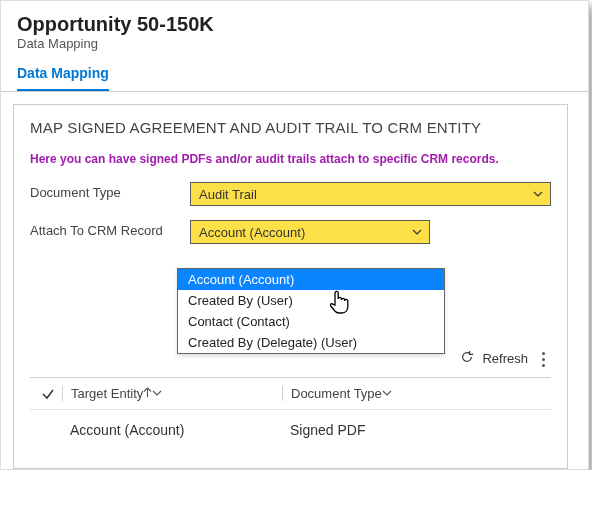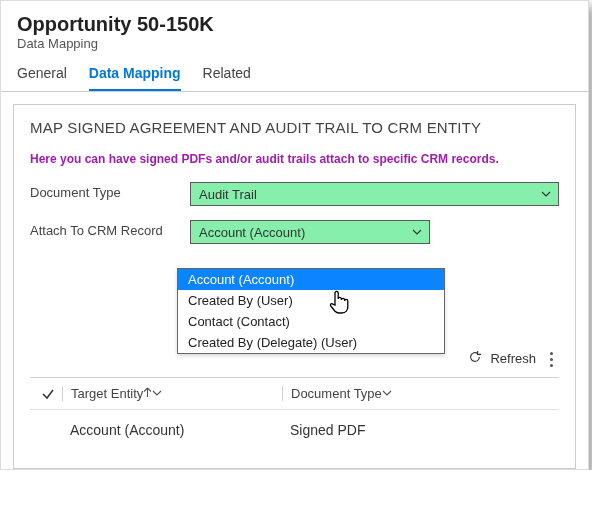--- a/index.html
+++ b/index.html
@@ -4,26 +4,26 @@
 <style>
   * { box-sizing: border-box; margin: 0; padding: 0; }
   body { font-family: "Segoe UI", Arial, sans-serif; font-size: 13px; color: #333; background: #fff; width: 592px; }
   .page { width: 589px; background: #fff; position: relative; box-shadow: 6px 6px 10px rgba(0,0,0,0.35); border: 1px solid #ddd; }
   .header { padding: 12px 16px 0 16px; }
   .title { font-size: 20px; font-weight: 600; color: #222; }
   .subtitle { font-size: 13px; color: #555; margin-top: 0px; }
   .tabs { display: flex; gap: 22px; padding: 14px 16px 0 16px; border-bottom: 1px solid #ccc; }
   .tab { padding-bottom: 8px; font-size: 14px; color: #444; cursor: pointer; border-bottom: 2px solid transparent; }
   .tab.active { color: #0078d4; border-bottom: 2px solid #0078d4; font-weight: 600; }
-  .panel { margin: 12px 12px 0 12px; border: 1px solid #ccc; padding: 14px 16px 18px 16px; }
+  .panel { margin: 12px 20px 0 12px; border: 1px solid #ccc; padding: 14px 16px 18px 16px; }
   .section-title { font-size: 15px; font-weight: 400; color: #444; letter-spacing: .2px; margin-bottom: 16px; }
   .desc { font-size: 12px; font-weight: 700; color: #a21caf; margin-bottom: 16px; }
   .row { display: flex; align-items: flex-start; margin-bottom: 14px; }
   .row .label { width: 160px; font-size: 13px; color: #444; line-height: 1.3; padding-top: 3px; }
-  .select { position: relative; flex: 1; height: 24px; border: 1px solid #5a5a5a; background: #86efac; display: flex; align-items: center; padding: 0 22px 0 8px; font-size: 13px; cursor: pointer; }
+  .select { position: relative; flex: 1; height: 24px; border: 1px solid #5a5a5a; background: #fde047; display: flex; align-items: center; padding: 0 22px 0 8px; font-size: 13px; cursor: pointer; }
   .select.short { flex: 0 0 240px; }
   .select .caret { position: absolute; right: 6px; top: 50%; transform: translateY(-50%); }
   .caret svg { display:block; }
   .dropdown { position: absolute; left: 176px; top: 267px; width: 268px; border: 1px solid #666; background: #fff; z-index: 10; box-shadow: 0 2px 4px rgba(0,0,0,0.15); }
   .option { padding: 3px 10px; font-size: 13px; color: #222; cursor: pointer; white-space: nowrap; }
   .option.sel { background: #0a84ff; color: #fff; }
   .cursor { position: absolute; left: 326px; top: 288px; z-index: 20; }
   .btn-row { display: flex; justify-content: center; margin-top: 64px; margin-bottom: 16px; }
   .btn { width: 176px; height: 26px; border: 1px solid #0078d4; color: #0078d4; background: #fff; display: flex; align-items:center; justify-content:center; font-size: 13px; cursor:pointer; }
   .toolbar { display: flex; justify-content: flex-end; align-items:flex-end; gap: 8px; margin-bottom: 10px; }
@@ -46,23 +46,21 @@
 <body>
 
 <div class="page">
 
   <div class="header">
     <div class="title">Opportunity 50-150K</div>
     <div class="subtitle">Data Mapping</div>
   </div>
 
   <div class="tabs">
-    <div class="tab">General</div>
     <div class="tab active">Data Mapping</div>
-    <div class="tab">Related</div>
   </div>
 
   <div class="panel">
     <div class="section-title">MAP SIGNED AGREEMENT AND AUDIT TRAIL TO CRM ENTITY</div>
     <div class="desc">Here you can have signed PDFs and/or audit trails attach to specific CRM records.</div>
 
     <div class="row">
       <div class="label">Document Type</div>
       <div class="select">
         <span>Audit Trail</span>

